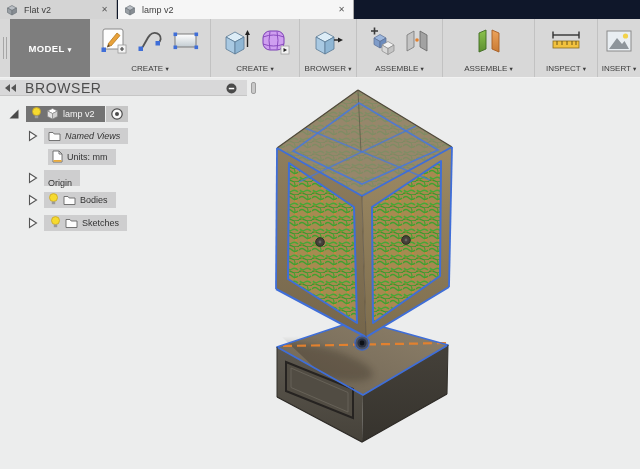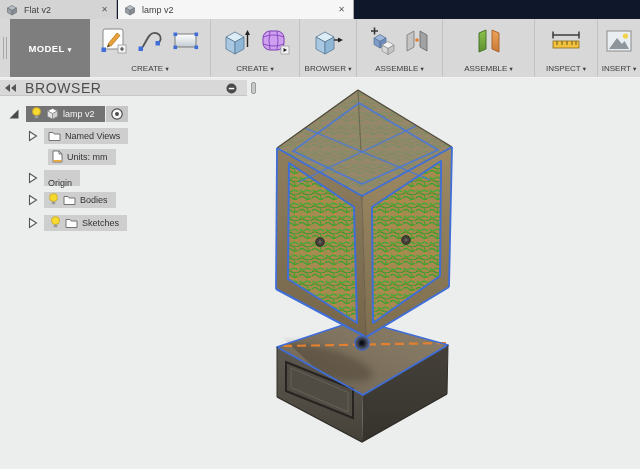--- a/index.html
+++ b/index.html
@@ -350,21 +350,21 @@
           <circle cx="7" cy="7" r="5.2" fill="#fafafa" stroke="#4a4a4a" stroke-width="1.2"></circle>
           <circle cx="7" cy="7" r="2" fill="#4a4a4a"></circle>
         </svg>
       </div>
     </div>
 
     <div class="trow" style="top:47px;left:0;">
       <svg class="tri" style="left:28px;" width="10" height="12" viewBox="0 0 10 12">
         <polygon points="1.5,1.5 8.5,6 1.5,10.5" fill="#f8f8f8" stroke="#555" stroke-width="1.1"></polygon>
       </svg>
-      <div class="pill" style="margin-left:44px;">
+      <div class="pill" style="margin-left:44px;font-style:italic;">
         <svg width="13" height="11" viewBox="0 0 13 11">
           <path d="M1,2.5 h4 l1.2,1.5 h5.8 v6.5 h-11 z" fill="#fdfdfd" stroke="#666" stroke-width=".9"></path>
         </svg>
         <span>Named Views</span>
       </div>
     </div>
 
     <div class="trow" style="top:68px;left:0;">
       <div class="pill" style="margin-left:48px;">
         <svg width="11" height="13" viewBox="0 0 11 13">

